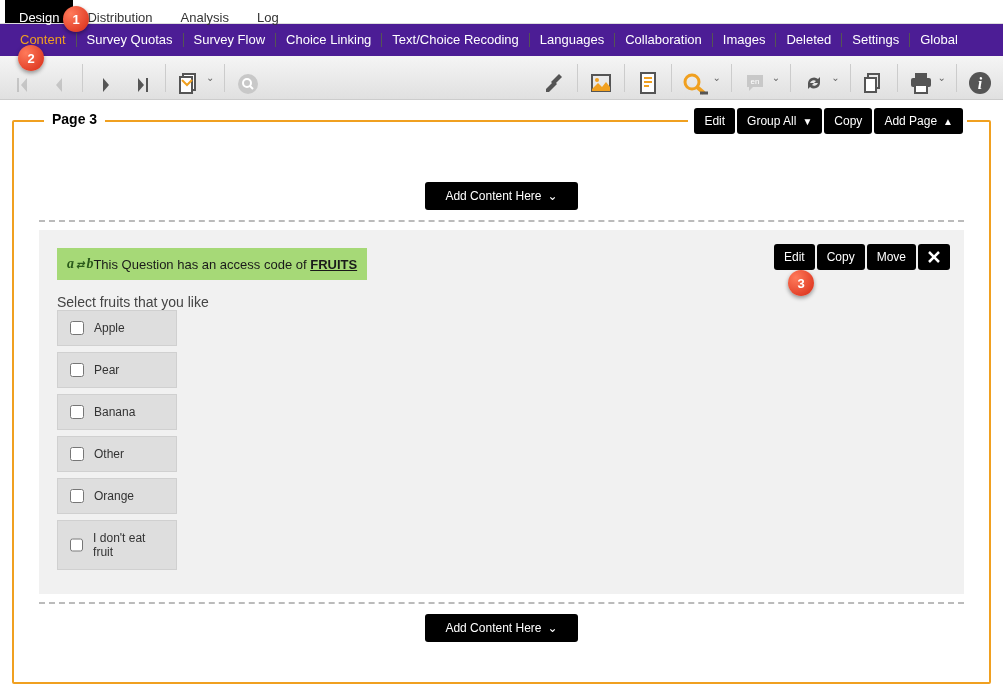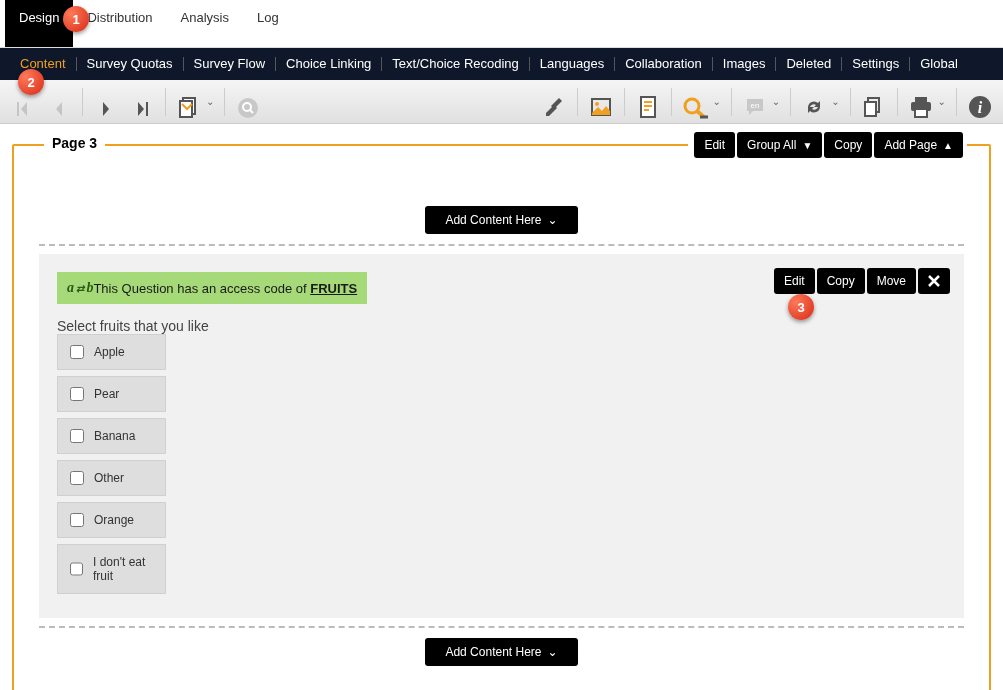--- a/index.html
+++ b/index.html
@@ -1,24 +1,24 @@
 <!DOCTYPE html>
 <html><head>
 <meta charset="utf-8">
 <style>
   * { box-sizing: border-box; margin: 0; padding: 0; }
   body { font-family: Arial, Helvetica, sans-serif; font-size: 13px; background: #fff; width: 1003px; }
   
   
-  .main-nav { display: flex; background: #fff; border-bottom: 1px solid #ddd; padding: 0 5px; height: 48px; align-items: stretch; position: relative; }
+  .main-nav { display: flex; background: #fff; border-bottom: 1px solid #ddd; padding: 0 5px; height: 24px; align-items: stretch; position: relative; }
   .main-nav-item { padding: 10px 14px; color: #333; cursor: pointer; position: relative; }
   .main-nav-item.active { background: #000; color: #fff; }
   
   
-  .sub-nav { background: #0f172a; display: flex; align-items: center; padding: 0 10px; height: 32px; }
+  .sub-nav { background: #4c1d95; display: flex; align-items: center; padding: 0 10px; height: 32px; }
   .sub-nav-item { color: #fff; font-size: 13px; padding: 0 10px; cursor: pointer; border-right: 1px solid #555; line-height: 14px; }
   .sub-nav-item:last-child { border-right: none; }
   .sub-nav-item.active { color: #f0a020; }
   
   
   .toolbar { background: linear-gradient(to bottom, #f5f5f5, #e0e0e0); padding: 4px 6px; display: flex; align-items: center; border-bottom: 1px solid #ccc; height: 44px; }
   .toolbar-left { display: flex; align-items: center; gap: 2px; }
   .toolbar-right { margin-left: auto; display: flex; align-items: center; gap: 2px; }
   .tb-btn { width: 34px; height: 34px; display: flex; align-items: flex-end; justify-content: center; border-radius: 4px; cursor: pointer; }
   .tb-sep { width: 1px; height: 28px; background: #ccc; margin: 0 4px; }
@@ -43,21 +43,21 @@
   .question-block { background: #f1f1f1; padding: 18px 18px 24px 18px; position: relative; margin: 8px 0; }
   .q-actions { position: absolute; top: 14px; right: 14px; display: flex; gap: 2px; }
   .q-btn { background: #000; color: #fff; border: none; padding: 6px 10px; font-size: 12px; border-radius: 3px; cursor: pointer; display: inline-flex; align-items: center; }
   
   .access-code-banner { background: #a6d977; padding: 8px 10px; display: inline-flex; align-items: center; margin-bottom: 14px; font-size: 13px; color: #1a1a1a; }
   .access-code-banner .code { text-decoration: underline; font-weight: bold; }
   .ab-icon { font-family: Georgia, serif; font-style: italic; font-weight: bold; color: #2a5a1a; font-size: 14px; display: inline-flex; align-items: center; gap: 2px; }
   
   .q-title { font-size: 14px; color: #444; }
   .choice-list { display: flex; flex-direction: column; gap: 6px; }
-  .choice { background: #dedede; width: 109px; padding: 10px 12px; display: flex; align-items: center; gap: 10px; font-size: 12px; color: #333; border: 1px solid #d0d0d0; }
+  .choice { background: #dedede; width: 120px; padding: 10px 12px; display: flex; align-items: center; gap: 10px; font-size: 12px; color: #333; border: 1px solid #d0d0d0; }
   .choice input[type="checkbox"] { width: 14px; height: 14px; }
   
   
   .bubble { position: absolute; width: 26px; height: 26px; border-radius: 50%; background: radial-gradient(circle at 30% 30%, #ff7a5a, #d72a16); color: #fff; display: flex; align-items: center; justify-content: center; font-size: 13px; font-weight: bold; box-shadow: 0 2px 4px rgba(0,0,0,0.4); z-index: 50; }
   
   
   .ico-gray { fill: #888; }
   .ico-dark { fill: #555; }
   .disabled { opacity: .35; }
 </style>

